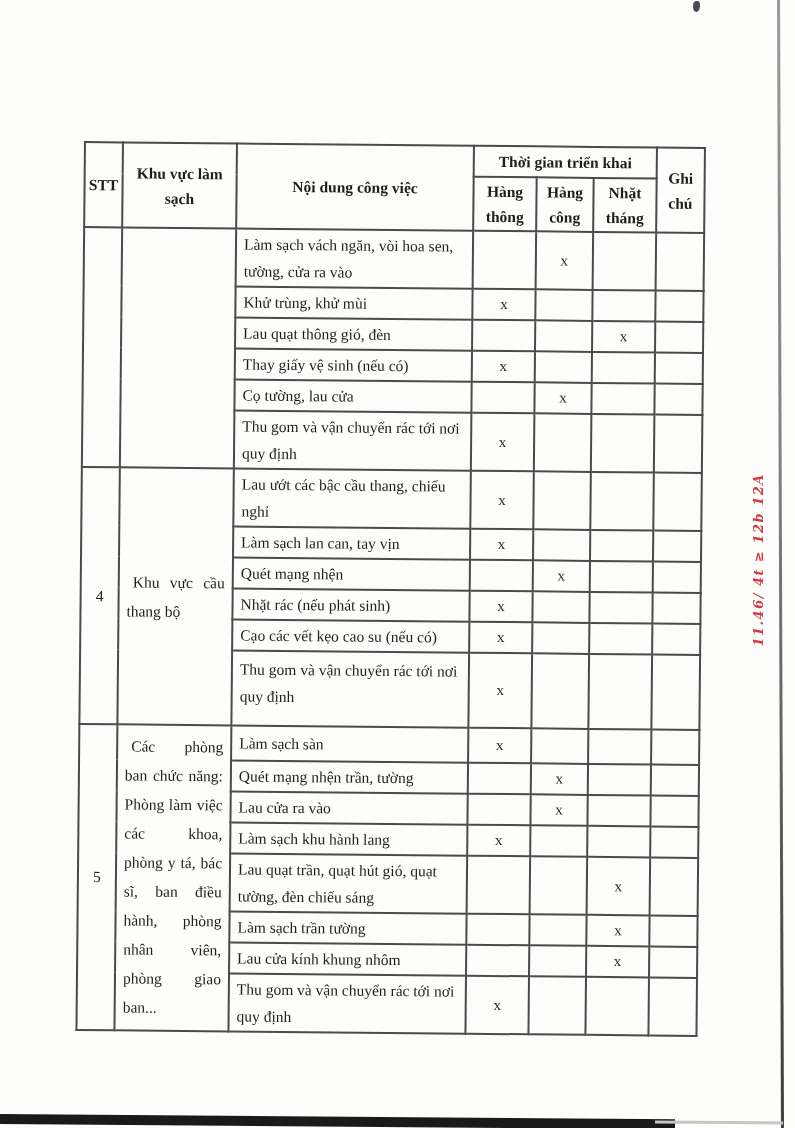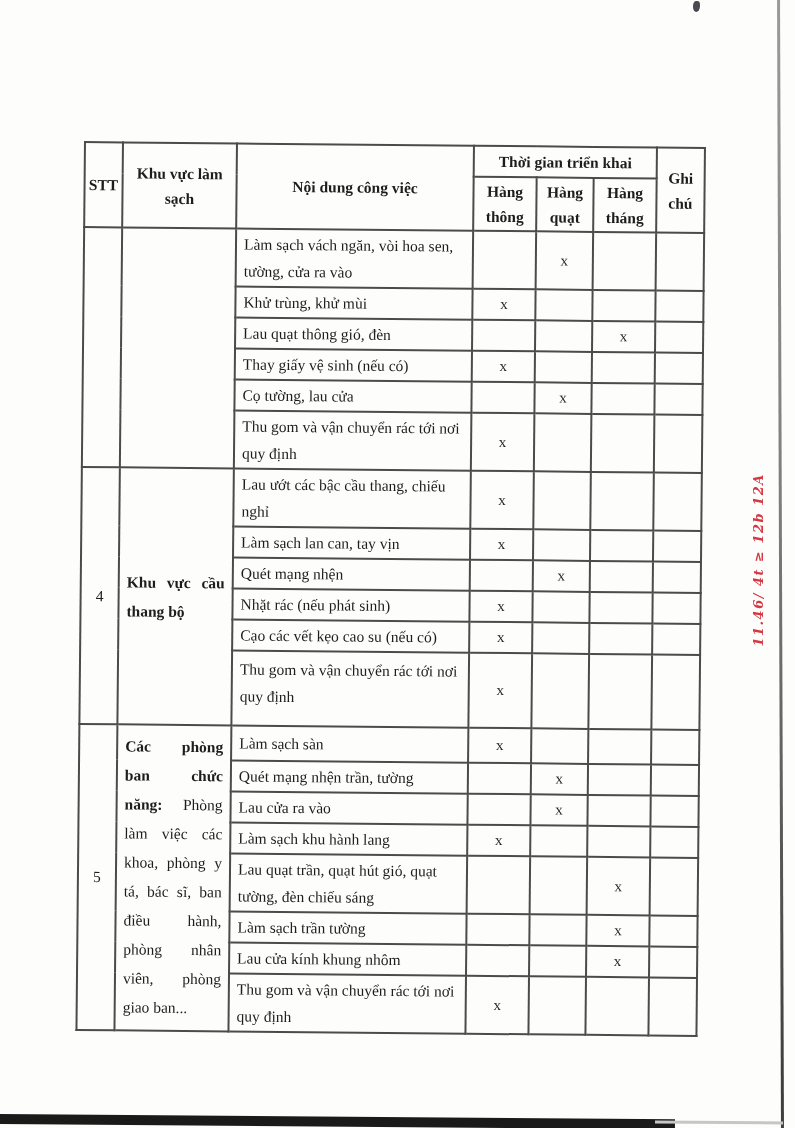--- a/index.html
+++ b/index.html
@@ -21,21 +21,21 @@
     font-weight:bold; text-align:center; vertical-align:middle;
     line-height:25px; padding:1px 2px;
   }
   td.task { padding:1px 7px; text-align:left; vertical-align:middle; line-height:27px; }
   td.mark { text-align:center; vertical-align:middle; font-size:15px; }
   td.stt  { text-align:center; vertical-align:middle; }
   td.area {
     padding:4px 7px; vertical-align:middle; text-align:justify;
     line-height:29px;
   }
-  td.area .ab { font-weight:bold; }
+  td.area .ab { font-weight:normal;margin-left:6px; }
   td.area.top { vertical-align:top; padding-top:6px; }
   
   .edge-line {
     position:absolute; top:0; left:779px; width:3px; height:1128px;
     background:linear-gradient(#9a9a9a, #7d7d7d 45%, #3f3f3f 95%);
     transform:rotate(-0.2deg);
   }
   .bottom-band {
     position:absolute; left:-3px; top:1114px; width:678px; height:10px;
     background:#1a1a1a; transform:rotate(0.45deg); transform-origin:left center;
@@ -73,22 +73,22 @@
     <thead>
       <tr style="height:31px">
         <th rowspan="2">STT</th>
         <th rowspan="2">Khu vực làm sạch</th>
         <th rowspan="2">Nội dung công việc</th>
         <th colspan="3">Thời gian triển khai</th>
         <th rowspan="2">Ghi chú</th>
       </tr>
       <tr style="height:53px">
         <th>Hàng thông</th>
-        <th>Hàng quạt</th>
-        <th>Hàng tháng</th>
+        <th>Hàng công</th>
+        <th>Nhặt tháng</th>
       </tr>
     </thead>
     <tbody>
 
       <tr style="height:55px">
         <td class="stt" rowspan="6"></td>
         <td class="area" rowspan="6"><span class="ab"></span> <span class="at"></span></td>
         <td class="task">Làm sạch vách ngăn, vòi hoa sen, tường, cửa ra vào</td>
         <td class="mark"></td>
         <td class="mark">x</td>

